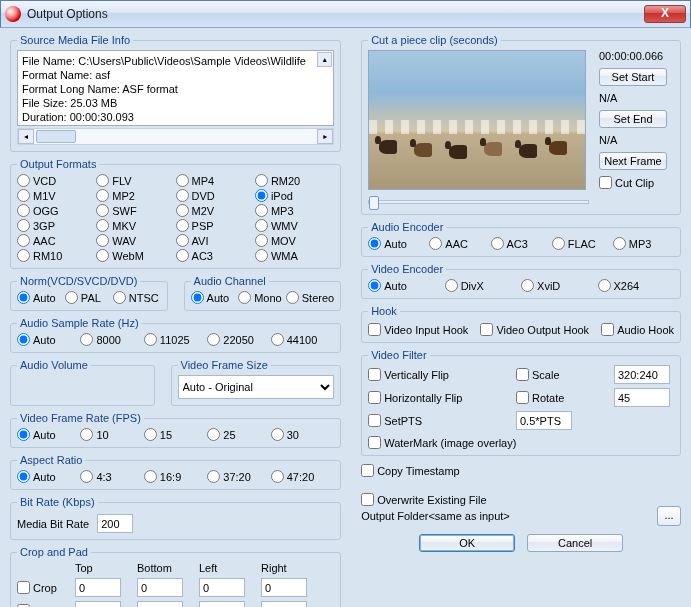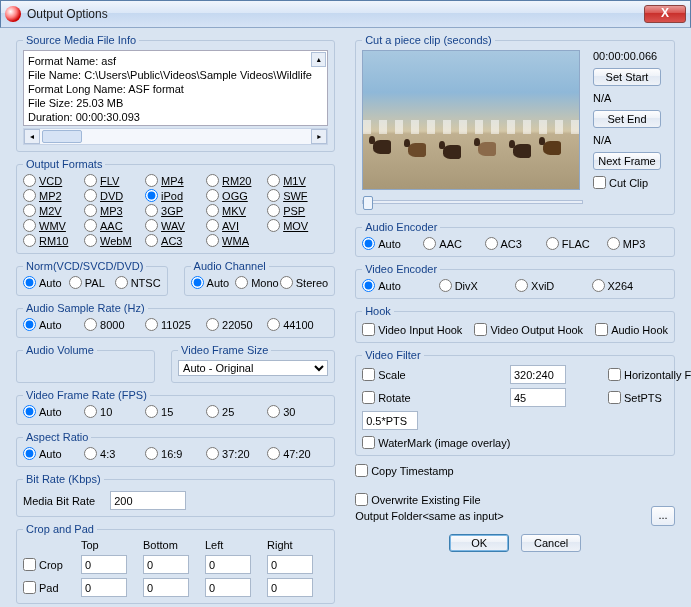--- a/index.html
+++ b/index.html
@@ -1,44 +1,44 @@
 <!DOCTYPE html>
 <html><head>
 <meta charset="utf-8">
 <style>
 * { box-sizing: border-box; margin: 0; padding: 0; font-family: "Segoe UI", Tahoma, sans-serif; font-size: 11px; }
 body { background: #d9e4f1; width: 691px; height: 607px; overflow: hidden; }
 .titlebar { height: 28px; background: linear-gradient(#f0f5fc, #dbe7f7 45%, #c5d8f0 46%, #d6e3f5); border: 1px solid #5a7ea8; border-bottom: 1px solid #8fa8c8; display: flex; align-items: center; padding: 0 4px; }
 .titlebar .icon { width: 16px; height: 16px; border-radius: 50%; background: radial-gradient(circle at 35% 35%, #fff, #ff7f7f 40%, #c00 70%); margin-right: 6px; }
 .titlebar .title { color: #1a1a1a; font-size: 12px; flex: 1; }
 .titlebar .close { width: 42px; height: 18px; background: linear-gradient(#e89a97, #d9534f 45%, #c9302c 46%, #d9534f); border: 1px solid #8b423f; border-radius: 3px; color: #fff; text-align: center; line-height: 15px; font-weight: bold; font-size:12px;}
-.content { padding: 6px 16px; display: flex; gap: 20px; height: 579px; }
+.content { padding: 6px 10px; display: flex; gap: 20px; height: 579px; }
 .col { flex: 1; }
 fieldset { border: 1px solid #b8c8dc; border-radius: 3px; margin-bottom: 6px; padding: 4px 6px 6px 6px; position: relative; }
 legend { padding: 0 3px; color: #15428b; font-size: 11px; }
 .infobox { background: #fff; border: 1px solid #aab; height: 76px; padding: 3px 4px; font-size: 11px; line-height: 14px; overflow: hidden; position: relative; }
 .infobox .scrollup { position:absolute; right:1px; top:1px; width:15px; height:15px; background:#e8eef7;border:1px solid #b0c0d8; font-size:8px;text-align:center;line-height:13px;}
 .hscroll { height: 17px; background:#f4f7fc;border:1px solid #c6d3e6;margin-top:2px;position:relative;}
 .hscroll .lbtn,.hscroll .rbtn{width:16px;height:15px;position:absolute;top:0;background:#e8eef7;border:1px solid #b0c0d8;font-size:8px;text-align:center;line-height:13px;}
 .hscroll .lbtn{left:0;} .hscroll .rbtn{right:0;}
 .hscroll .thumb{position:absolute;left:18px;top:1px;width:40px;height:13px;background:#d6e3f5;border:1px solid #a0b8d8;border-radius:2px;}
 .radio-grid { display: grid; gap: 2px 0; }
-.rg6 { grid-template-columns: repeat(5, 1fr); text-decoration: underline; }
+.rg6 { grid-template-columns: repeat(4, 1fr); }
 .rg5 { grid-template-columns: repeat(5, 1fr); }
 .rg3 { grid-template-columns: repeat(3, 1fr); }
 label.radio, label.check { display: flex; align-items: center; gap: 3px; cursor: pointer; white-space: nowrap; font-size:11px;}
 input[type=radio], input[type=checkbox] { margin: 0; width:13px;height:13px;}
 .row { display: flex; align-items: center; gap: 6px; margin-top: 2px; }
 .row > div { display:flex; align-items:center; gap:4px;}
 input[type=text] { border: 1px solid #a9b8cc; background: #fff; padding: 1px 3px; height: 19px; font-size:11px;}
-select { border: 1px solid #a9b8cc; background: #fff; height: 16px; font-size:11px;}
+select { border: 1px solid #a9b8cc; background: #fff; height: 24px; font-size:11px;}
 .dualgroup { display: flex; gap: 16px; }
 .dualgroup > fieldset { flex: 1; }
 .btn { background: linear-gradient(#fdfdfe,#eef2f8 45%,#e2e9f3 46%,#eef2f8); border: 1px solid #8fa8c8; border-radius: 3px; padding: 2px 0; width: 68px; text-align: center; cursor: pointer; font-size:11px;}
-.btn.wide{width:60px;}
+.btn.wide{width:96px;}
 .btn.primary{border:1px solid #3c7fb1;box-shadow:0 0 0 1px #7cb6e3 inset;}
 .grid-inputs { display: grid; grid-template-columns: 52px 56px 56px 56px 56px; gap: 4px 6px; align-items: center; }
 .grid-inputs .hdr { text-align: left; font-size:11px;}
 .preview { width: 218px; height: 140px; border: 1px solid #8fa8c8; background: linear-gradient(#a8c8e0 0%, #8fb8d8 30%, #d4c8a8 58%, #c0b090 60%, #a89878 100%); position: relative; overflow:hidden;}
 .preview .waves{position:absolute;top:50%;left:0;right:0;height:14px;background:repeating-linear-gradient(90deg,#fff8 0 8px,#fff0 8px 16px);}
 .preview .horse{position:absolute;width:18px;height:14px;background:#3a2618;border-radius:40% 20% 20% 40%;}
 .preview .horse::before{content:"";position:absolute;left:-4px;top:-4px;width:6px;height:8px;background:#3a2618;border-radius:50% 50% 30% 30%;}
 .slider{height:4px;background:#e8eef7;border:1px solid #b0c0d8;margin:10px 0 4px 0;position:relative;}
 .slider .knob{position:absolute;left:0;top:-5px;width:10px;height:14px;background:#eef4fc;border:1px solid #7a9cc4;border-radius:2px;}
 .rightcol-top{display:flex;gap:10px;}
@@ -59,22 +59,22 @@
   <div class="title">Output Options</div>
   <div class="close">X</div>
 </div>
 
 <div class="content">
 
   <div class="col" style="flex:1.02">
     <fieldset>
       <legend>Source Media File Info</legend>
       <div class="infobox">
+        <div>File Name: C:\Users\Public\Videos\Sample Videos\Wildlife</div>
         <div>Format Name: asf</div>
-        <div>File Name: C:\Users\Public\Videos\Sample Videos\Wildlife</div>
         <div>Format Long Name: ASF format</div>
         <div>File Size: 25.03 MB</div>
         <div>Duration: 00:00:30.093</div>
         <div class="scrollup">▴</div>
       </div>
       <div class="hscroll">
         <div class="lbtn">◂</div>
         <div class="thumb"></div>
         <div class="rbtn">▸</div>
       </div>
@@ -307,21 +307,21 @@
             <span>47:20</span>
           </label>
         </div>
     </fieldset>
 
     <fieldset>
       <legend>Bit Rate (Kbps)</legend>
       <div class="row">
         <div>
             <span>Media Bit Rate</span>
-        <input type="text" style="width: 76px; margin-left: 11px;" value="200">
+        <input type="text" style="width: 36px; margin-left: 4px;" value="200">
           </div>
       </div>
     </fieldset>
 
     <fieldset>
       <legend>Crop and Pad</legend>
       <div class="grid-inputs">
         <div></div>
         <div class="hdr">Top</div>
         <div class="hdr">Bottom</div>
@@ -444,20 +444,24 @@
             <span>Audio Hook</span>
           </label>
         </div>
     </fieldset>
 
     <fieldset>
       <legend>Video Filter</legend>
       <div class="vf-grid" id="vf-grid">
           <label class="check">
             <input type="checkbox" style="">
+            <span>Vertically Flip</span>
+          </label>
+          <label class="check">
+            <input type="checkbox" style="">
             <span>Scale</span>
           </label>
           <input type="text" value="320:240" style="width: 56px;">
           <label class="check">
             <input type="checkbox" style="">
             <span>Horizontally Flip</span>
           </label>
           <label class="check">
             <input type="checkbox" style="">
             <span>Rotate</span>

